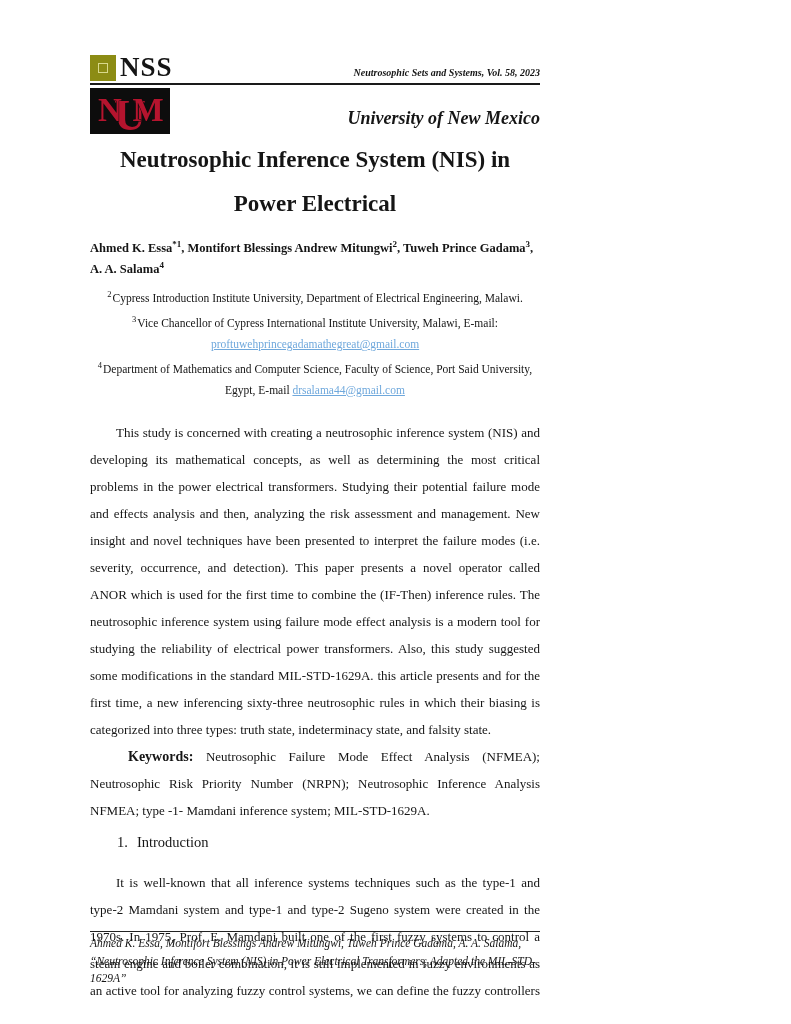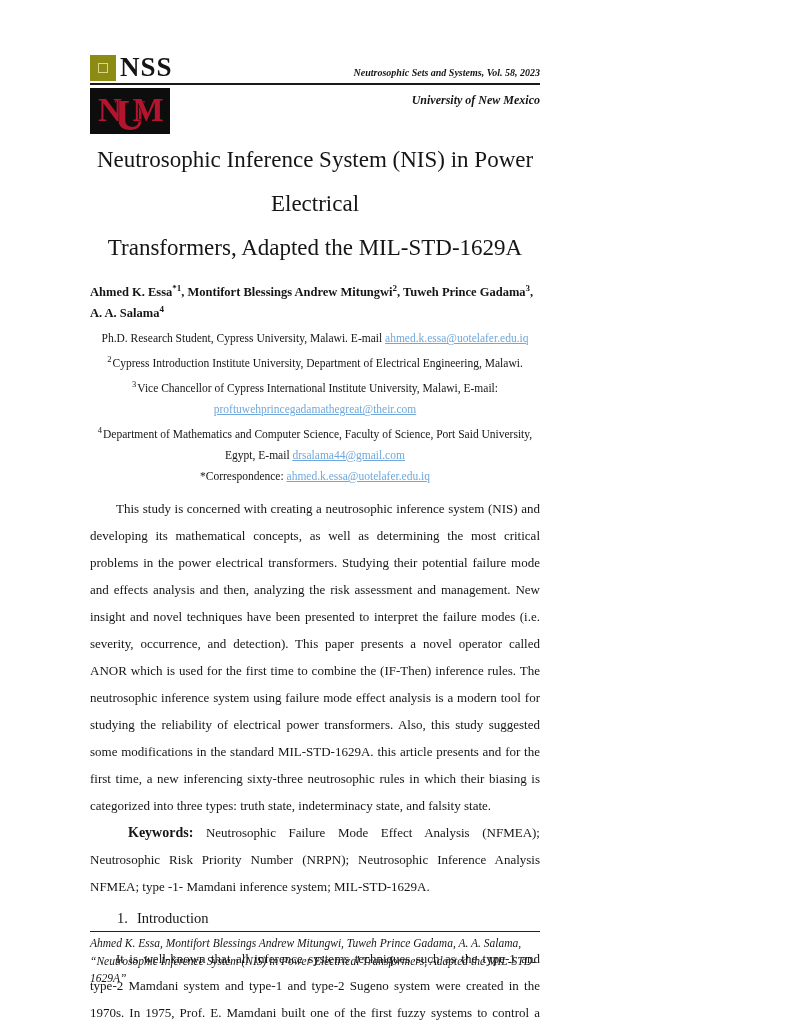--- a/index.html
+++ b/index.html
@@ -13,38 +13,38 @@
   
   .header-top { display: flex; justify-content: space-between; align-items: flex-end; }
   .nss-logo { display: flex; align-items: center; gap: 4px; }
   .nss-square { width: 26px; height: 26px; background: #8c8c14; display: flex; align-items: center; justify-content: center; }
   .nss-square-inner { width: 10px; height: 10px; border: 1px solid #d9d98c; }
   .nss-text { font-size: 27px; font-weight: bold; letter-spacing: 1px; line-height: 1; }
   .journal-name { font-size: 10px; font-weight: bold; font-style: italic; padding-bottom: 3px; }
   .header-rule { border-top: 2.5px solid #1a1a1a; margin-top: 2px; }
   .header-bottom { display: flex; justify-content: space-between; align-items: flex-start; margin-top: 3px; }
   .unm-logo { width: 80px; height: 46px; line-height: 0; }
-  .university-name { font-size: 12px; font-weight: bold; font-style: italic; margin-top: 5px; }
+  .university-name { font-size: 18px; font-weight: bold; font-style: italic; margin-top: 20px; }
 
   
-  .title { margin: 4px 0 0; font-size: 23px; font-weight: normal; text-align: center; line-height: 44px; }
+  .title { margin: 4px 0 0; font-size: 23px; font-weight: bold; text-align: center; line-height: 44px; }
   .title-line { display: block; }
   .authors { margin-top: 10px; text-align: left; font-size: 12.5px; font-weight: bold; line-height: 17px; }
   .authors sup { font-size: 9px; }
 
   
   .affiliations { margin-top: 6px; text-align: center; font-size: 11.5px; }
   .affil-line { line-height: 21px; }
   .affil-line sup { font-size: 8.5px; margin-right: 1px; }
   .email-link { color: #6fa8dc; text-decoration: underline; cursor: pointer; }
 
   
   .abstract-heading { margin: 12px 0 0; font-size: 16.5px; font-weight: bold; line-height: 22px; }
   .body-text { font-size: 13px; line-height: 27px; text-align: justify; margin: 0; }
-  .abstract-text { margin-top: 8px; text-indent: 26px; }
+  .abstract-text { margin-top: 18px; text-indent: 26px; }
   .keywords { text-indent: 38px; }
   .kw-label { font-size: 14px; font-weight: bold; margin-top: 26px; }
   .section-heading { margin: 4px 0 0 27px; font-size: 14.5px; line-height: 29px; }
   .section-number { margin-right: 9px; }
   .section-title { font-weight: normal; }
   .intro-text { margin-top: 12px; text-indent: 26px; text-align-last: justify; }
 
   
   .footer { position: absolute; left: 90px; right: 91px; top: 931px; }
   .footer-rule { border-top: 1.5px solid #222; }
@@ -74,33 +74,30 @@
           <text x="20" y="33" font-size="33" text-anchor="middle" fill="#b5142e" stroke="#0d0d0d" stroke-width="1" paint-order="stroke" font-family="Liberation Serif, serif" font-weight="bold">N</text>
           <text x="58" y="33" font-size="33" text-anchor="middle" fill="#b5142e" stroke="#0d0d0d" stroke-width="1" paint-order="stroke" font-family="Liberation Serif, serif" font-weight="bold">M</text>
         </svg>
       </div>
       <div class="university-name">University of New Mexico</div>
     </div>
   </div>
 
   <h1 class="title">
     <span class="title-line">Neutrosophic Inference System (NIS) in Power Electrical</span>
-    <span class="title-line">Transformers, Adapted the MIL-STD-1629A</span>
   </h1>
 
   <div class="authors">
     <span><span>Ahmed K. Essa</span><sup>*1</sup><span>, </span></span><span><span>Montifort Blessings Andrew Mitungwi</span><sup>2</sup><span>, </span></span><span><span>Tuweh Prince Gadama</span><sup>3</sup><span>, </span></span><span><span>A. A. Salama</span><sup>4</sup><span></span></span>
   </div>
 
   <div class="affiliations">
-    <div class="affil-line"><span>Ph.D. Research Student, Cypress University, Malawi. E-mail </span><a class="email-link">ahmed.k.essa@uotelafer.edu.iq</a></div>
     <div class="affil-line"><sup>2</sup><span>Cypress Introduction Institute University, Department of Electrical Engineering, Malawi.</span></div>
-    <div class="affil-line"><sup>3</sup><span>Vice Chancellor of Cypress International Institute University, Malawi, E-mail: </span><a class="email-link">proftuwehprincegadamathegreat@their.com</a></div>
+    <div class="affil-line"><sup>3</sup><span>Vice Chancellor of Cypress International Institute University, Malawi, E-mail: </span><a class="email-link">proftuwehprincegadamathegreat@gmail.com</a></div>
     <div class="affil-line"><sup>4</sup><span>Department of Mathematics and Computer Science, Faculty of Science, Port Said University, Egypt, E-mail </span><a class="email-link">drsalama44@gmail.com</a></div>
-    <div class="affil-line"><span>*Correspondence: </span><a class="email-link">ahmed.k.essa@uotelafer.edu.iq</a></div>
   </div>
 
   <p class="body-text abstract-text">This study is concerned with creating a neutrosophic inference system (NIS) and developing its mathematical concepts, as well as determining the most critical problems in the power electrical transformers. Studying their potential failure mode and effects analysis and then, analyzing the risk assessment and management. New insight and novel techniques have been presented to interpret the failure modes (i.e. severity, occurrence, and detection). This paper presents a novel operator called ANOR which is used for the first time to combine the (IF-Then) inference rules. The neutrosophic inference system using failure mode effect analysis is a modern tool for studying the reliability of electrical power transformers. Also, this study suggested some modifications in the standard MIL-STD-1629A. this article presents and for the first time, a new inferencing sixty-three neutrosophic rules in which their biasing is categorized into three types: truth state, indeterminacy state, and falsity state.</p>
 
   <p class="body-text keywords">
     <span class="kw-label">Keywords:</span><span> Neutrosophic Failure Mode Effect Analysis (NFMEA); Neutrosophic Risk Priority Number (NRPN); Neutrosophic Inference Analysis NFMEA; type -1- Mamdani inference system; MIL-STD-1629A.</span>
   </p>
 
   <div class="section-heading">
     <span class="section-number">1.</span><span class="section-title">Introduction</span>

